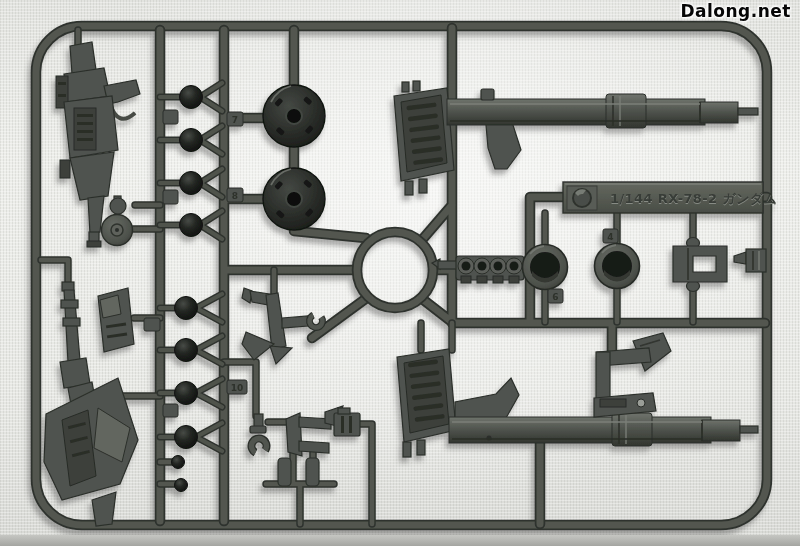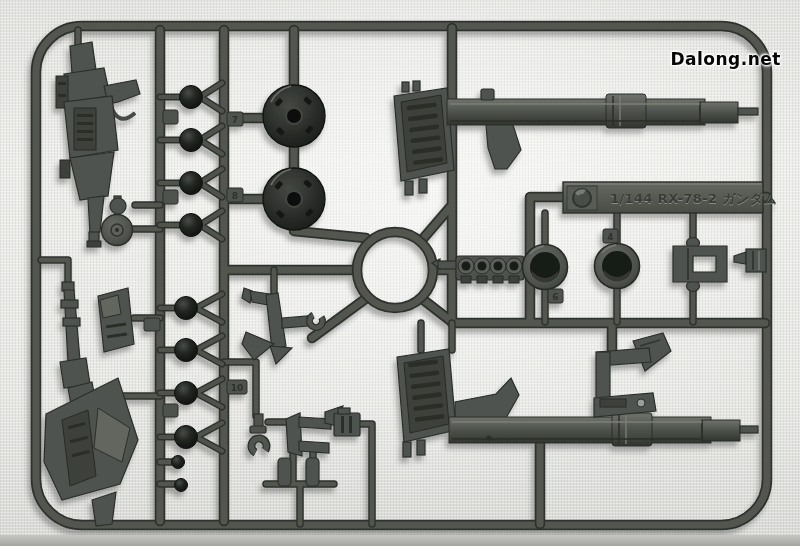--- a/index.html
+++ b/index.html
@@ -8,23 +8,23 @@
     width:800px;height:546px;overflow:hidden;position:relative;
     font-family:"DejaVu Sans",sans-serif;
     background:
       radial-gradient(ellipse at 55% 35%, rgba(255,255,255,.55), rgba(0,0,0,0) 62%),
       repeating-linear-gradient(0deg, rgba(255,255,255,.35) 0 1px, rgba(0,0,0,0) 1px 3px),
       repeating-linear-gradient(90deg, rgba(160,162,156,.20) 0 1px, rgba(0,0,0,0) 1px 3px),
       linear-gradient(180deg,#e2e3df 0,#edeeea 30%,#e7e8e4 72%,#d8d9d5 100%);
   }
   .bottom-band{position:absolute;left:0;right:0;bottom:0;height:11px;
     background:linear-gradient(180deg,#c5c6c2,#a4a5a1);}
-  .watermark{position:absolute;top:1px;right:19px;
+  .watermark{position:absolute;top:1px;right:9px;
     font:700 17px "DejaVu Sans",sans-serif;color:#060606;letter-spacing:.5px;
-    text-shadow:0 0 3px #fff,0 0 5px #fff,1px 1px 2px #fff,-1px -1px 2px #fff;margin-top:48px;}
+    text-shadow:0 0 3px #fff,0 0 5px #fff,1px 1px 2px #fff,-1px -1px 2px #fff;}
   svg{position:absolute;left:0;top:0}
   .railO{fill:none;stroke:#2e322d;stroke-width:10.5;stroke-linecap:round}
   .railI{fill:none;stroke:#52564f;stroke-width:7;stroke-linecap:round}
   .railO2{fill:none;stroke:#2e322d;stroke-width:7.5;stroke-linecap:round}
   .railI2{fill:none;stroke:#53574f;stroke-width:4.6;stroke-linecap:round}
   .stubO{fill:none;stroke:#2e322d;stroke-width:7;stroke-linecap:round}
   .stubI{fill:none;stroke:#4f534c;stroke-width:4.2;stroke-linecap:round}
   .part{fill:#4f534f;stroke:#2b2f2a;stroke-width:1.2}
   .part-d{fill:#3d403b;stroke:#272b26;stroke-width:1}
   .part-l{fill:#62665f;stroke:#2b2f2a;stroke-width:1}

